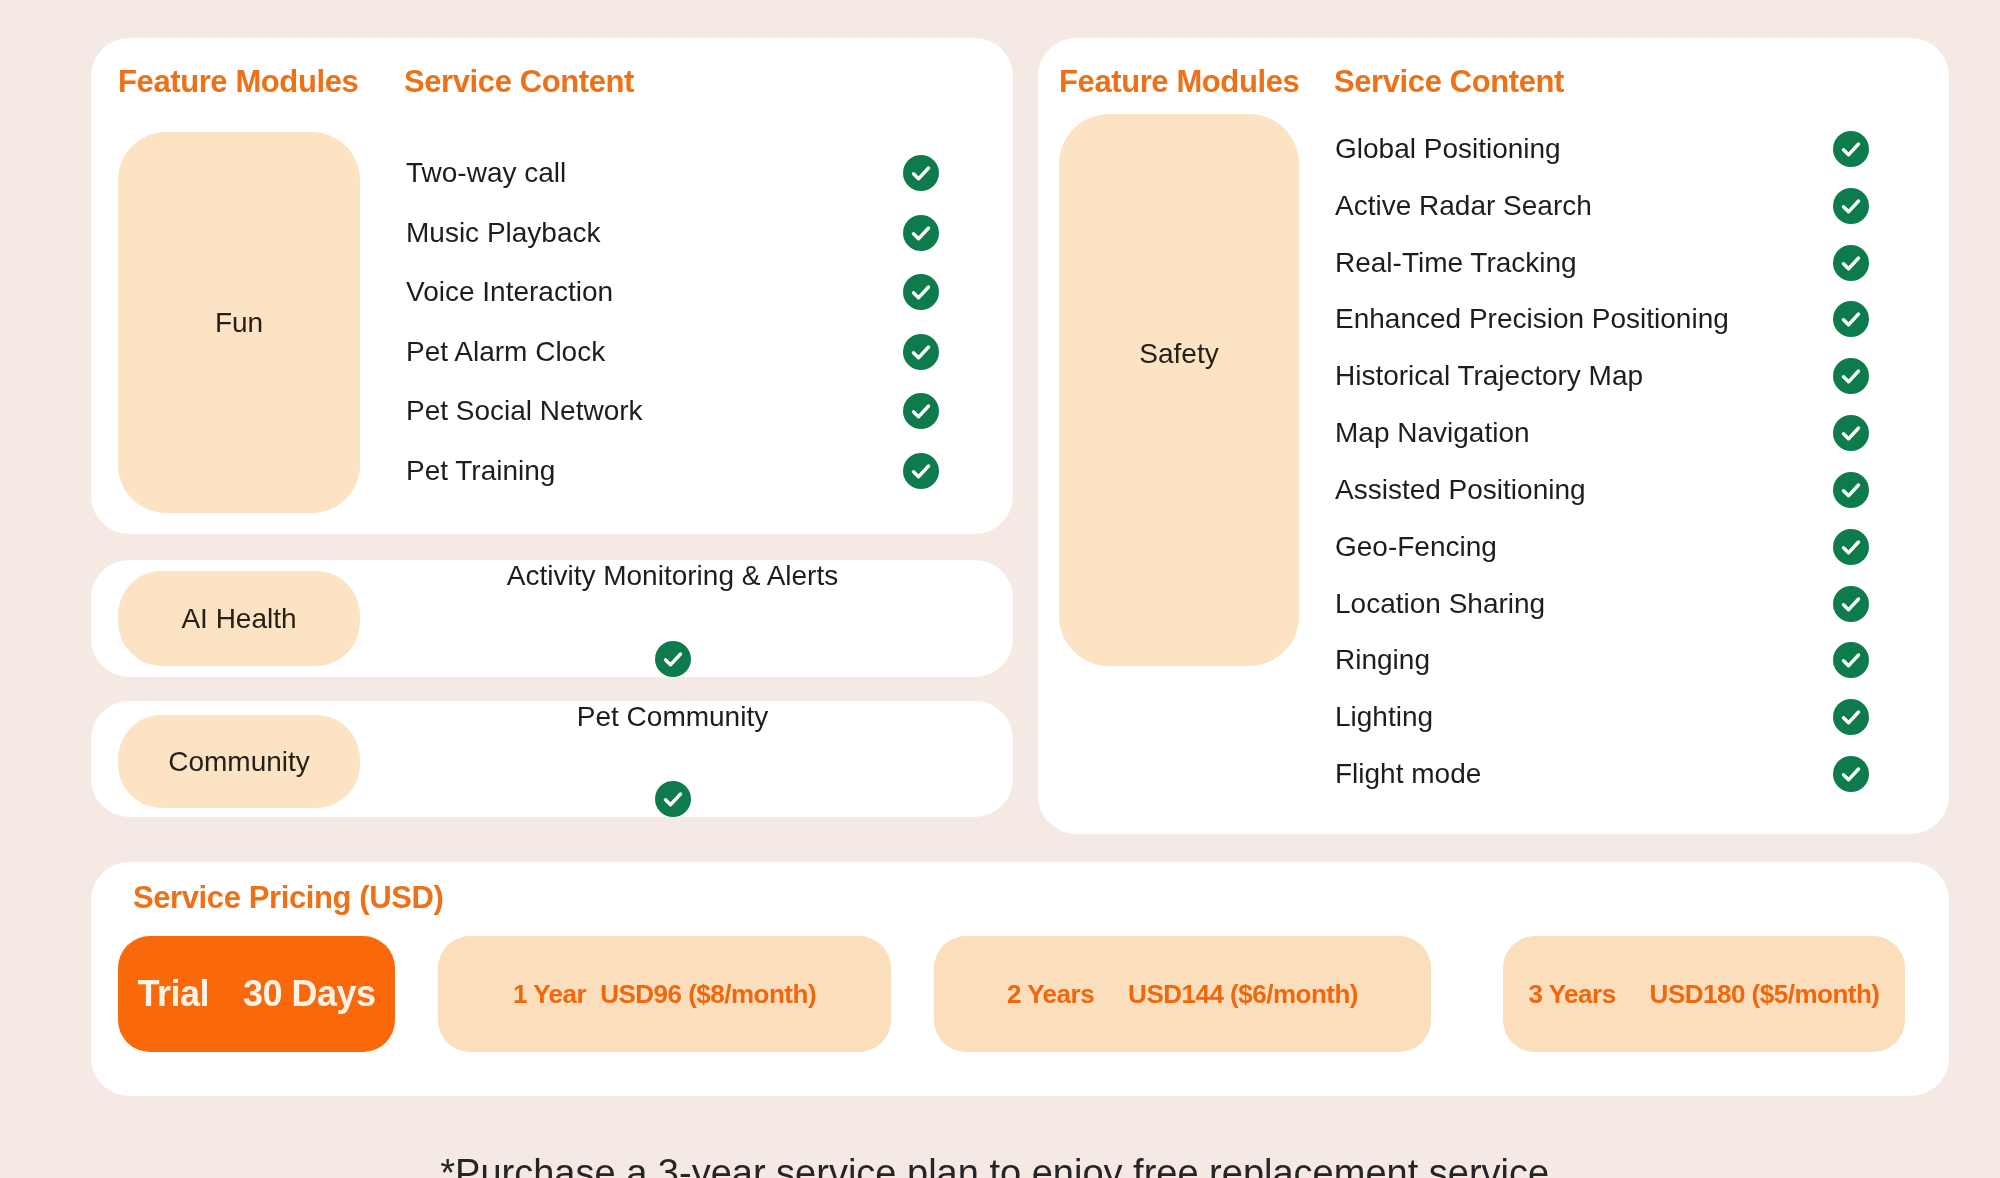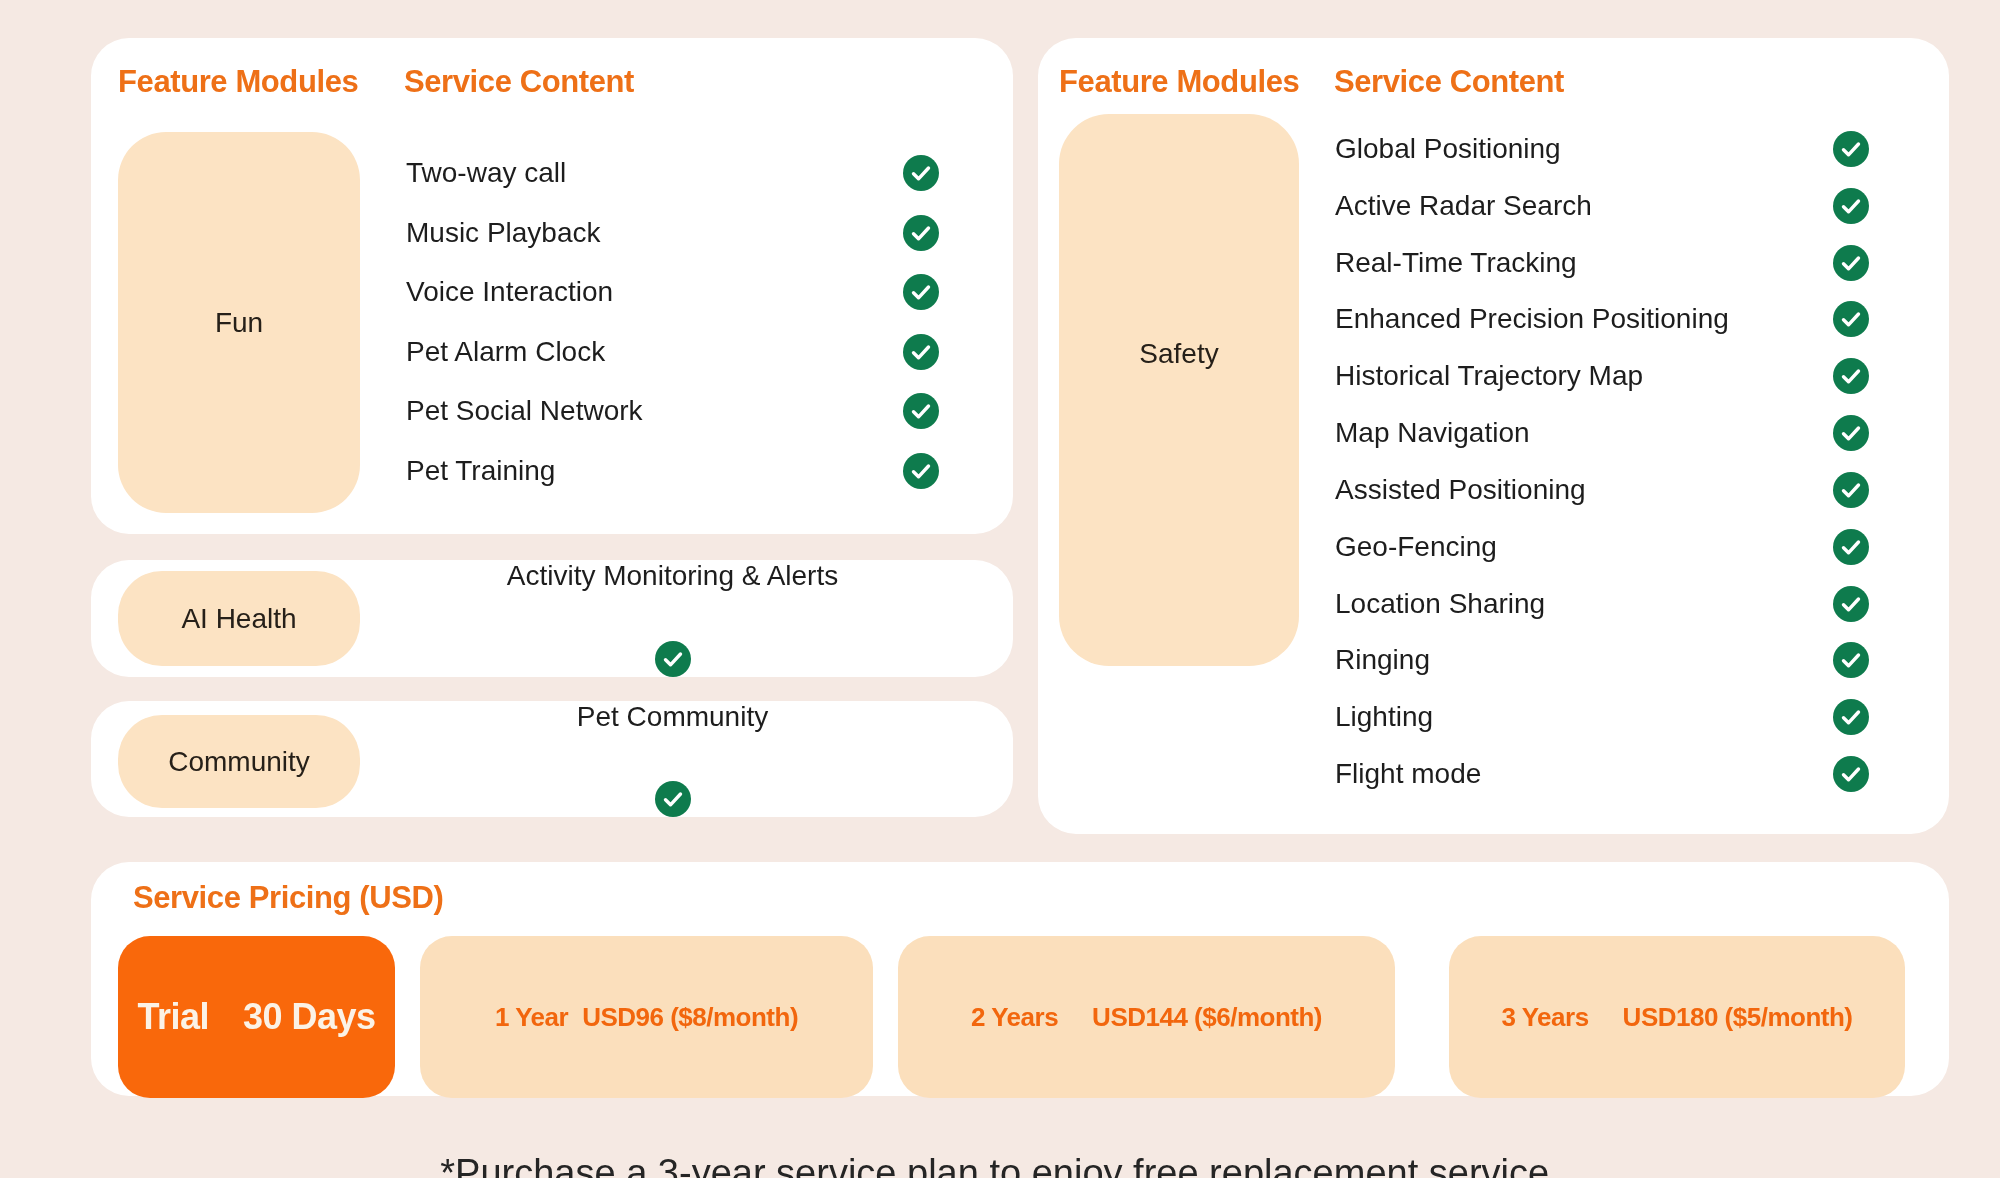--- a/index.html
+++ b/index.html
@@ -45,21 +45,21 @@
   .svc-label{font-size:28px;color:#1d1d1d;white-space:nowrap;}
   .single-row{position:absolute;left:315px;right:74px;top:0;bottom:0;
     display:flex;align-items:center;justify-content:space-between;flex-direction:column;}
   .check{width:36px;height:36px;display:inline-flex;flex:0 0 36px;}
   .check svg{display:block;}
 
   .pricing-title{
     position:absolute;left:42px;top:18px;font-size:31px;font-weight:800;
     letter-spacing:-0.4px;color:var(--accent_orange,#ee7017);white-space:nowrap;
   }
-  .plans{position:absolute;left:27px;right:44px;top:74px;height:162px;display:flex;gap:25px;}
+  .plans{position:absolute;left:27px;right:44px;top:74px;height:116px;display:flex;gap:43px;}
   .plan{
     display:flex;align-items:center;justify-content:center;gap:34px;
     background:var(--plan_bg,#fbdfbc);border-radius:32px;
     color:var(--price_text,#f2660d);font-weight:800;font-size:26px;
     letter-spacing:-0.5px;white-space:nowrap;border:none;cursor:pointer;
     font-family:"Liberation Sans",sans-serif;
   }
   .plan:nth-child(1){width:277px;background:var(--trial_bg,#f9680b);
     color:var(--trial_text,#fbf2e6);font-size:36px;}
   .plan:nth-child(2){width:453px;gap:14px;}

